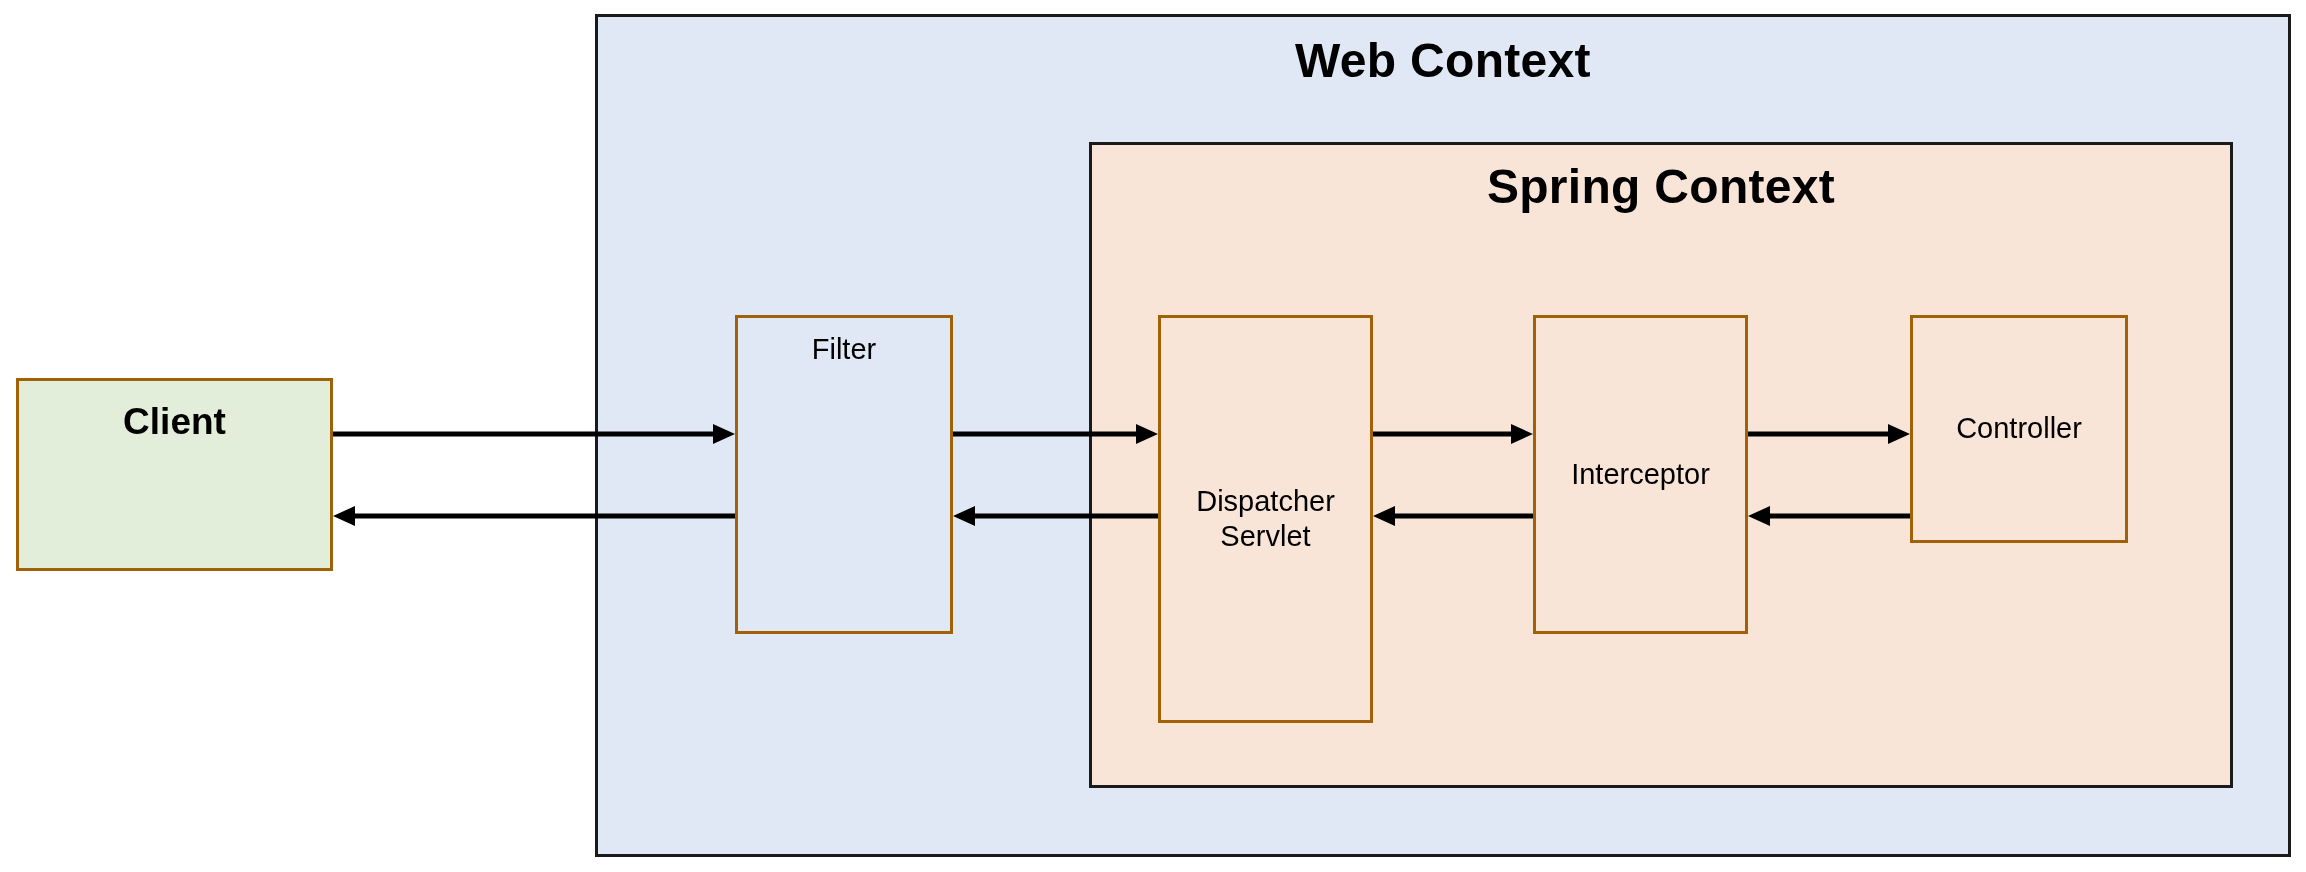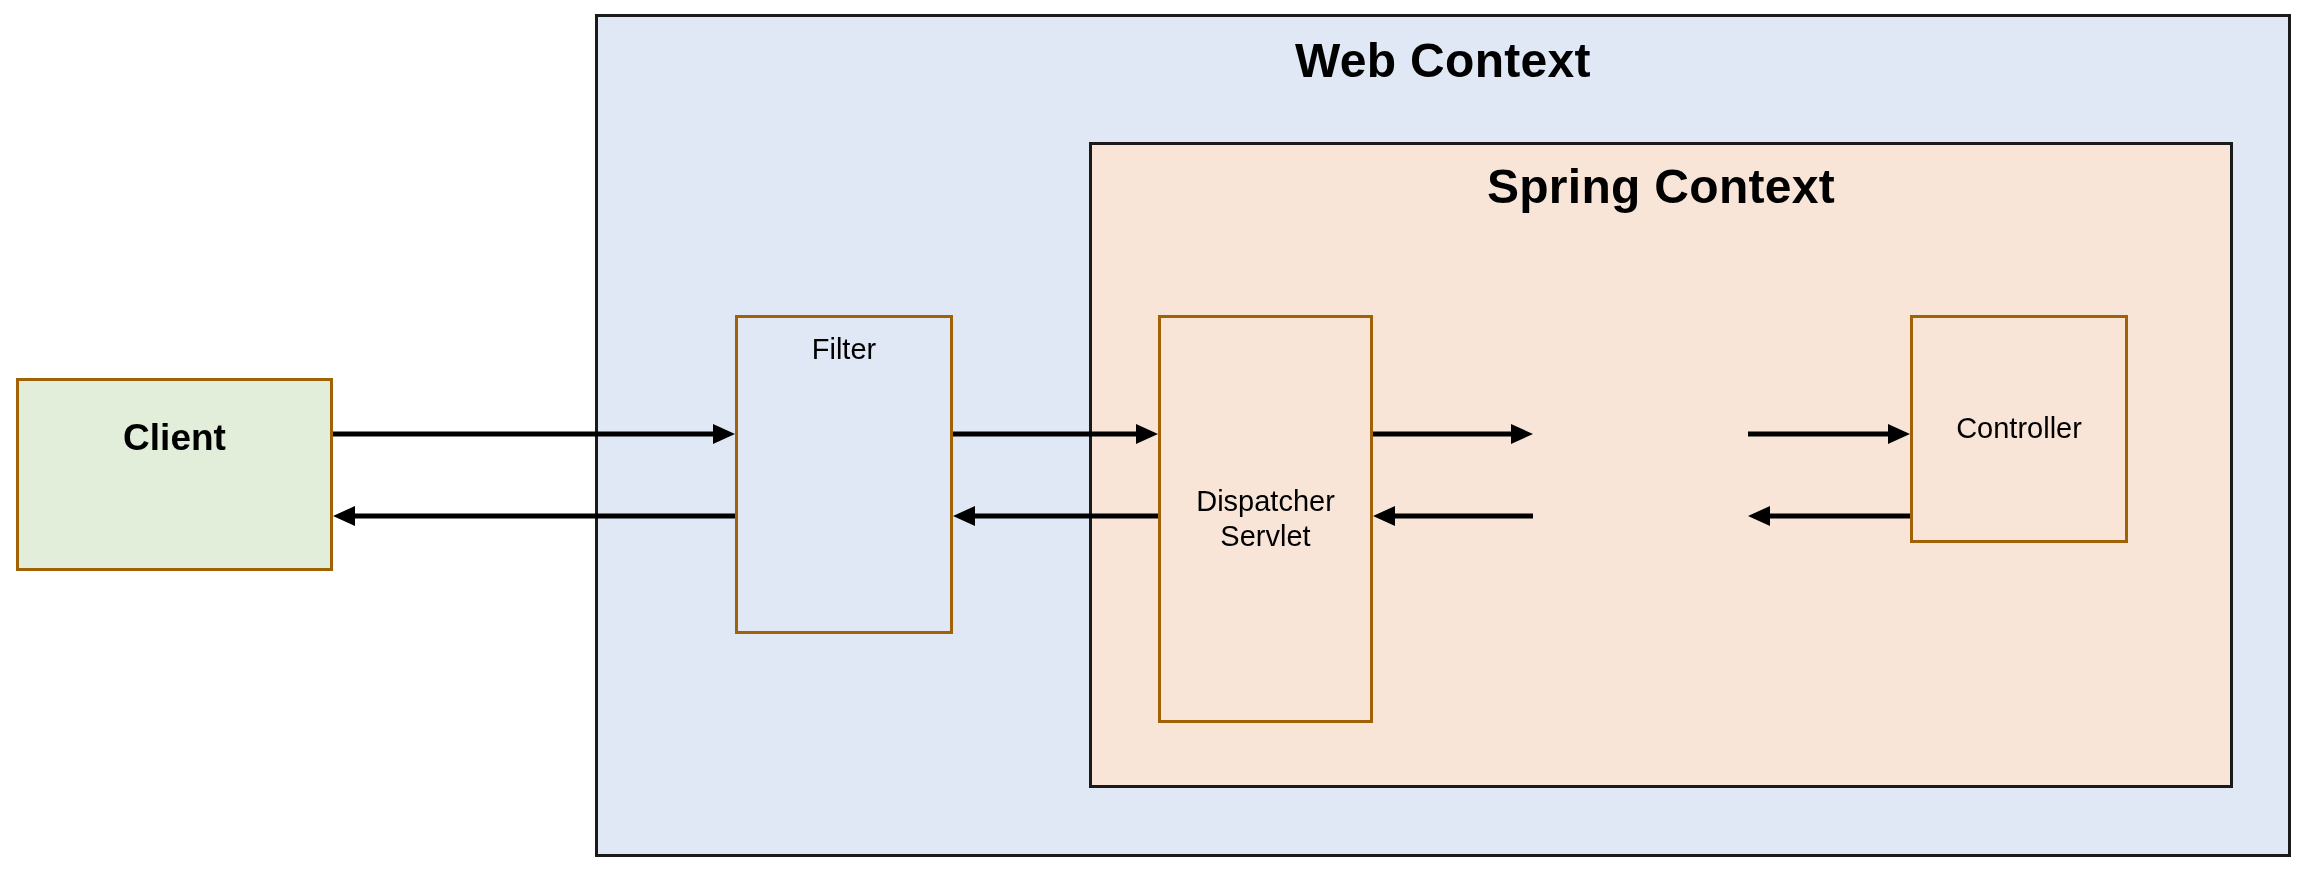--- a/index.html
+++ b/index.html
@@ -67,21 +67,21 @@
   }
 
   
   #node-client {
     left: 16px;
     top: 378px;
     width: 317px;
     height: 193px;
     background: #e3eeda;
     align-items: flex-start;
-    padding-top: 34px;
+    padding-top: 18px;
   }
   #node-client .node-label {
     font-size: 37px;
     font-weight: bold;
   }
 
   
   #node-filter {
     left: 735px;
     top: 315px;
@@ -149,20 +149,23 @@
 
   <div class="node" id="node-filter">
     <span class="node-label">Filter</span>
   </div>
 
   <div class="node" id="node-dispatcher">
     <span class="node-label">Dispatcher
 Servlet</span>
   </div>
 
+  <div class="node" id="node-interceptor">
+    <span class="node-label">Interceptor</span>
+  </div>
 
   <div class="node" id="node-controller">
     <span class="node-label">Controller</span>
   </div>
 
   <div class="arrow" style="left:333px; top:421px; width:402px;">
     <svg width="402" height="26" viewBox="0 0 402 26">
       <line x1="0" y1="13" x2="386" y2="13" stroke="#000" stroke-width="5"></line>
       <polygon points="402,13 380,3 380,23" fill="#000"></polygon>
     </svg>

